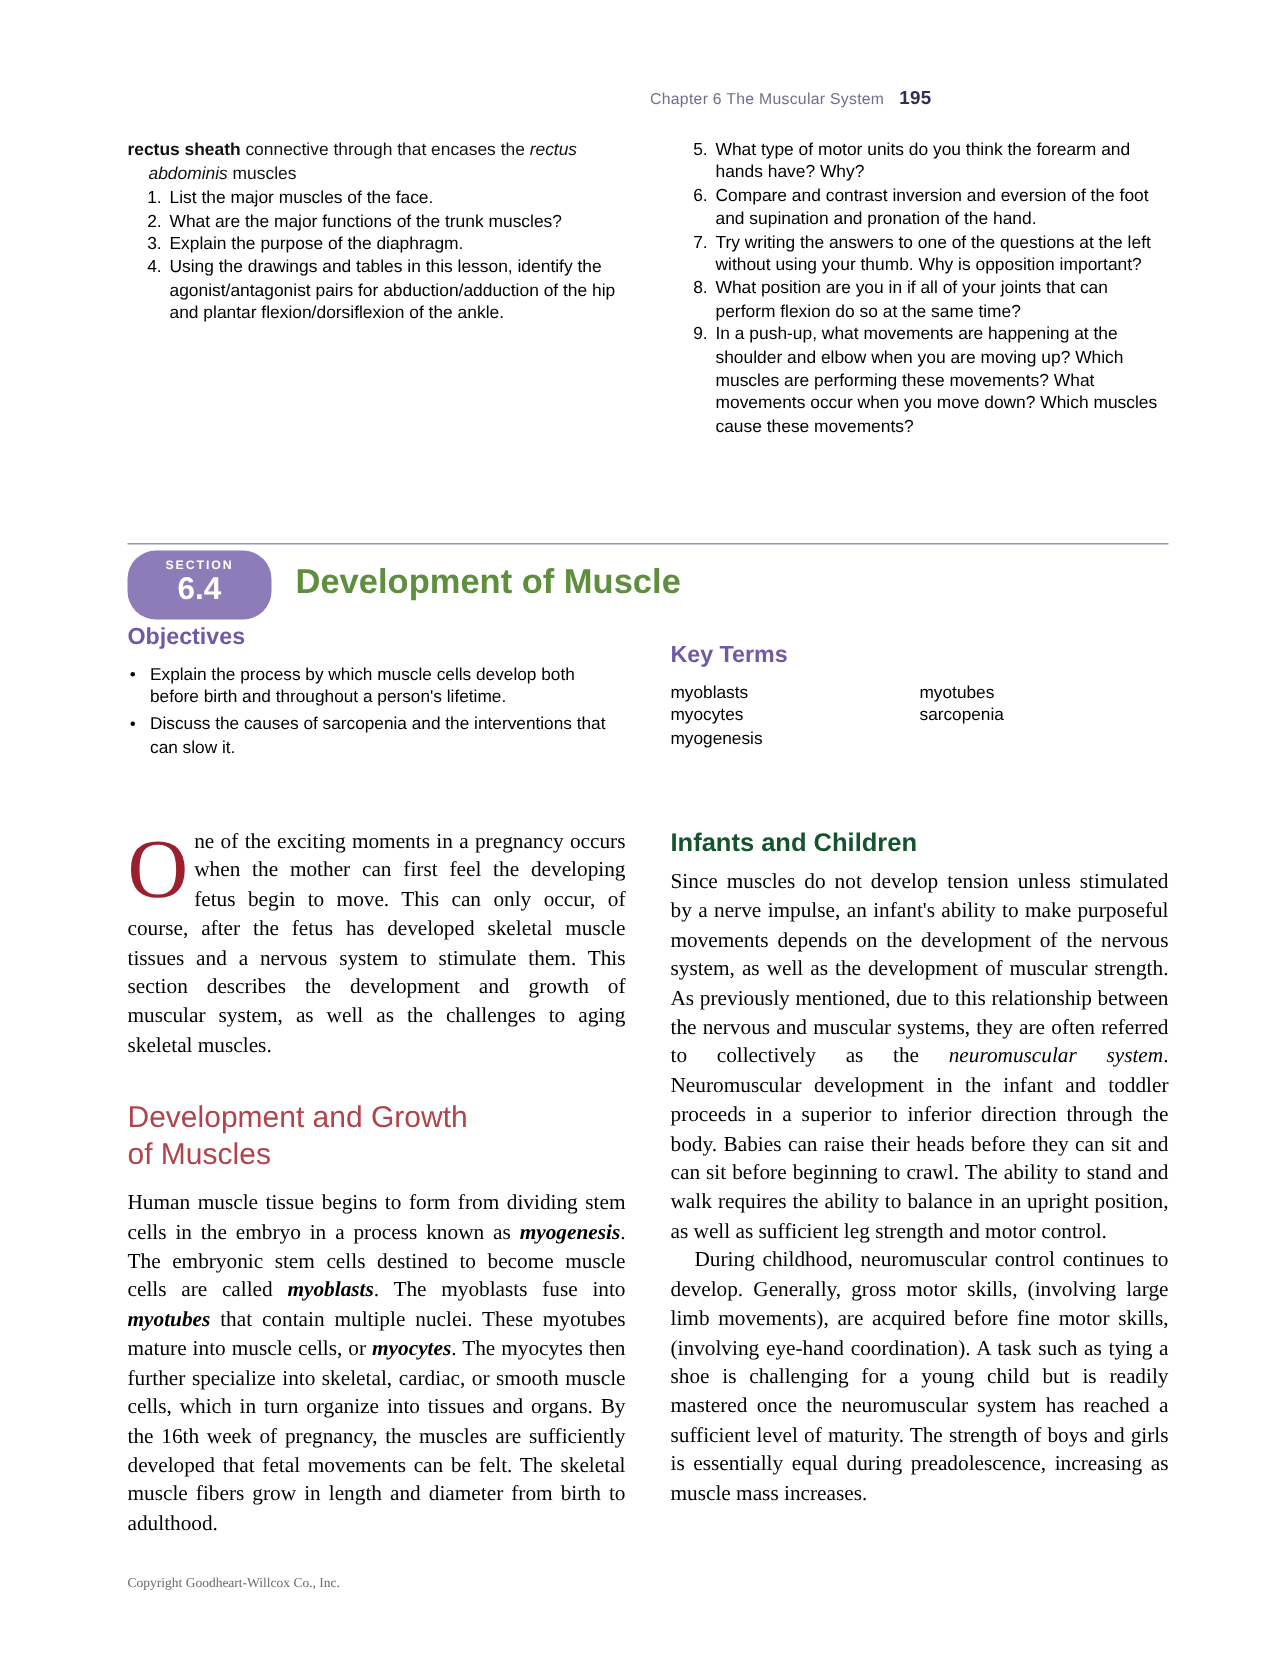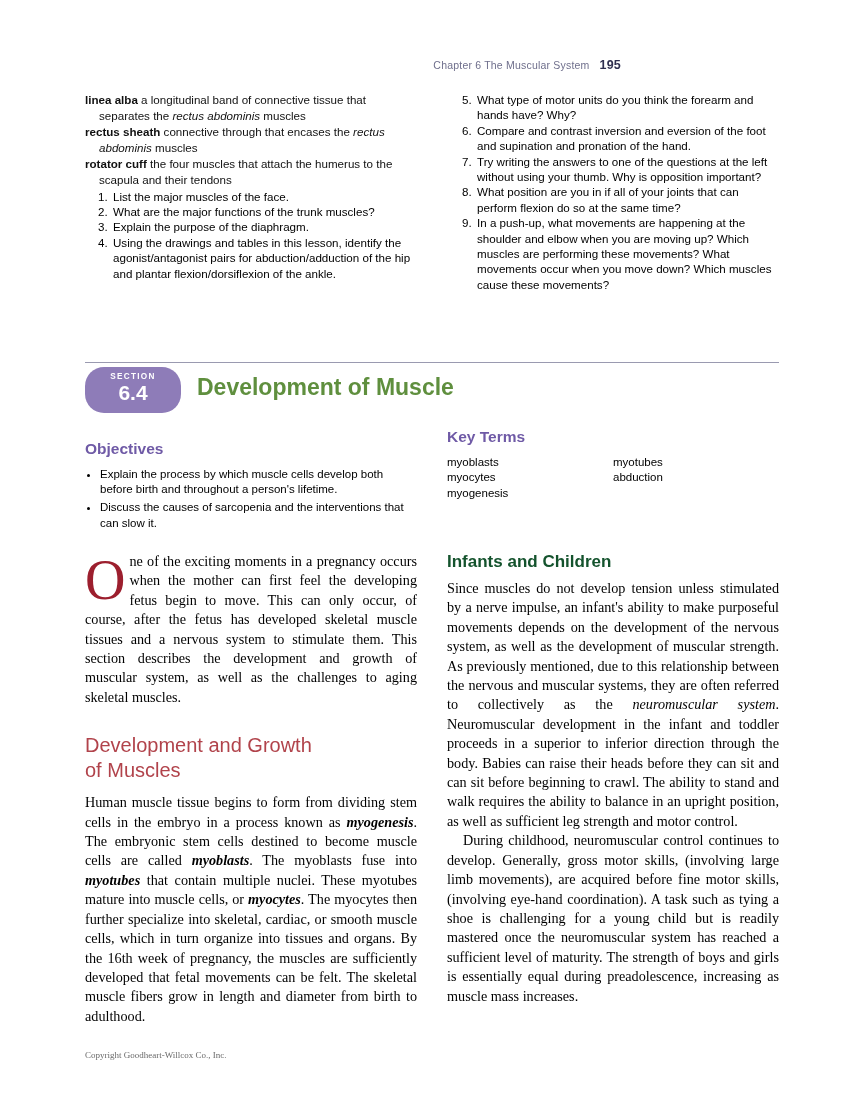--- a/index.html
+++ b/index.html
@@ -140,21 +140,21 @@
     font-family: "Liberation Sans", sans-serif;
     font-size: 23px;
     font-weight: bold;
     color: #5f8f3e;
   }
 
   
   .objectives {
     position: absolute;
     left: 85px;
-    top: 440px;
+    top: 416px;
     width: 330px;
   }
   .keyterms {
     position: absolute;
     left: 447px;
     top: 428px;
     width: 332px;
   }
   h3.sub-head {
     font-family: "Liberation Sans", sans-serif;
@@ -246,23 +246,21 @@
 <body>
 
 <div class="page">
 
   <div class="runhead">
     <span class="chap">Chapter 6   The Muscular System</span><span class="pageno">195</span>
   </div>
 
   <div class="top-left">
     <div class="term-list">
-      <p class="term-entry"><b>linea alba</b><span> a longitudinal band of connective tissue that separates the </span><i>rectus abdominis</i><span> muscles</span></p>
       <p class="term-entry"><b>rectus sheath</b><span> connective through that encases the </span><i>rectus abdominis</i><span> muscles</span></p>
-      <p class="term-entry"><b>rotator cuff</b><span> the four muscles that attach the humerus to the scapula and their tendons</span><i></i><span></span></p>
     </div>
 
     <ol class="qlist">
       <li>List the major muscles of the face.</li>
       <li>What are the major functions of the trunk muscles?</li>
       <li>Explain the purpose of the diaphragm.</li>
       <li>Using the drawings and tables in this lesson, identify the agonist/antagonist pairs for abduction/adduction of the hip and plantar flexion/dorsiflexion of the ankle.</li>
     </ol>
   </div>
 
@@ -296,21 +294,21 @@
   <div class="keyterms">
     <h3 class="sub-head">Key Terms</h3>
     <div class="kt-cols">
       <div class="col">
         <div>myoblasts</div>
         <div>myocytes</div>
         <div>myogenesis</div>
       </div>
       <div class="col">
         <div>myotubes</div>
-        <div>abduction</div>
+        <div>sarcopenia</div>
       </div>
     </div>
   </div>
 
   <div class="body-left">
     <p class="dropcap-para"><span class="dropcap">O</span><span>ne of the exciting moments in a pregnancy occurs when the mother can first feel the developing fetus begin to move. This can only occur, of course, after the fetus has developed skeletal muscle tissues and a nervous system to stimulate them. This section describes the development and growth of muscular system, as well as the challenges to aging skeletal muscles.</span></p>
 
     <h3 class="red-head"><span>Development and Growth</span><br><span>of Muscles</span></h3>
 
     <p><span>Human muscle tissue begins to form from dividing stem cells in the embryo in a process known as </span><span class="bi">myogenesis</span><span>. The embryonic stem cells destined to become muscle cells are called </span><span class="bi">myoblasts</span><span>. The myoblasts fuse into </span><span class="bi">myotubes</span><span> that contain multiple nuclei. These myotubes mature into muscle cells, or </span><span class="bi">myocytes</span><span>. The myocytes then further specialize into skeletal, cardiac, or smooth muscle cells, which in turn organize into tissues and organs. By the 16th week of pregnancy, the muscles are sufficiently developed that fetal movements can be felt. The skeletal muscle fibers grow in length and diameter from birth to adulthood.</span></p>

